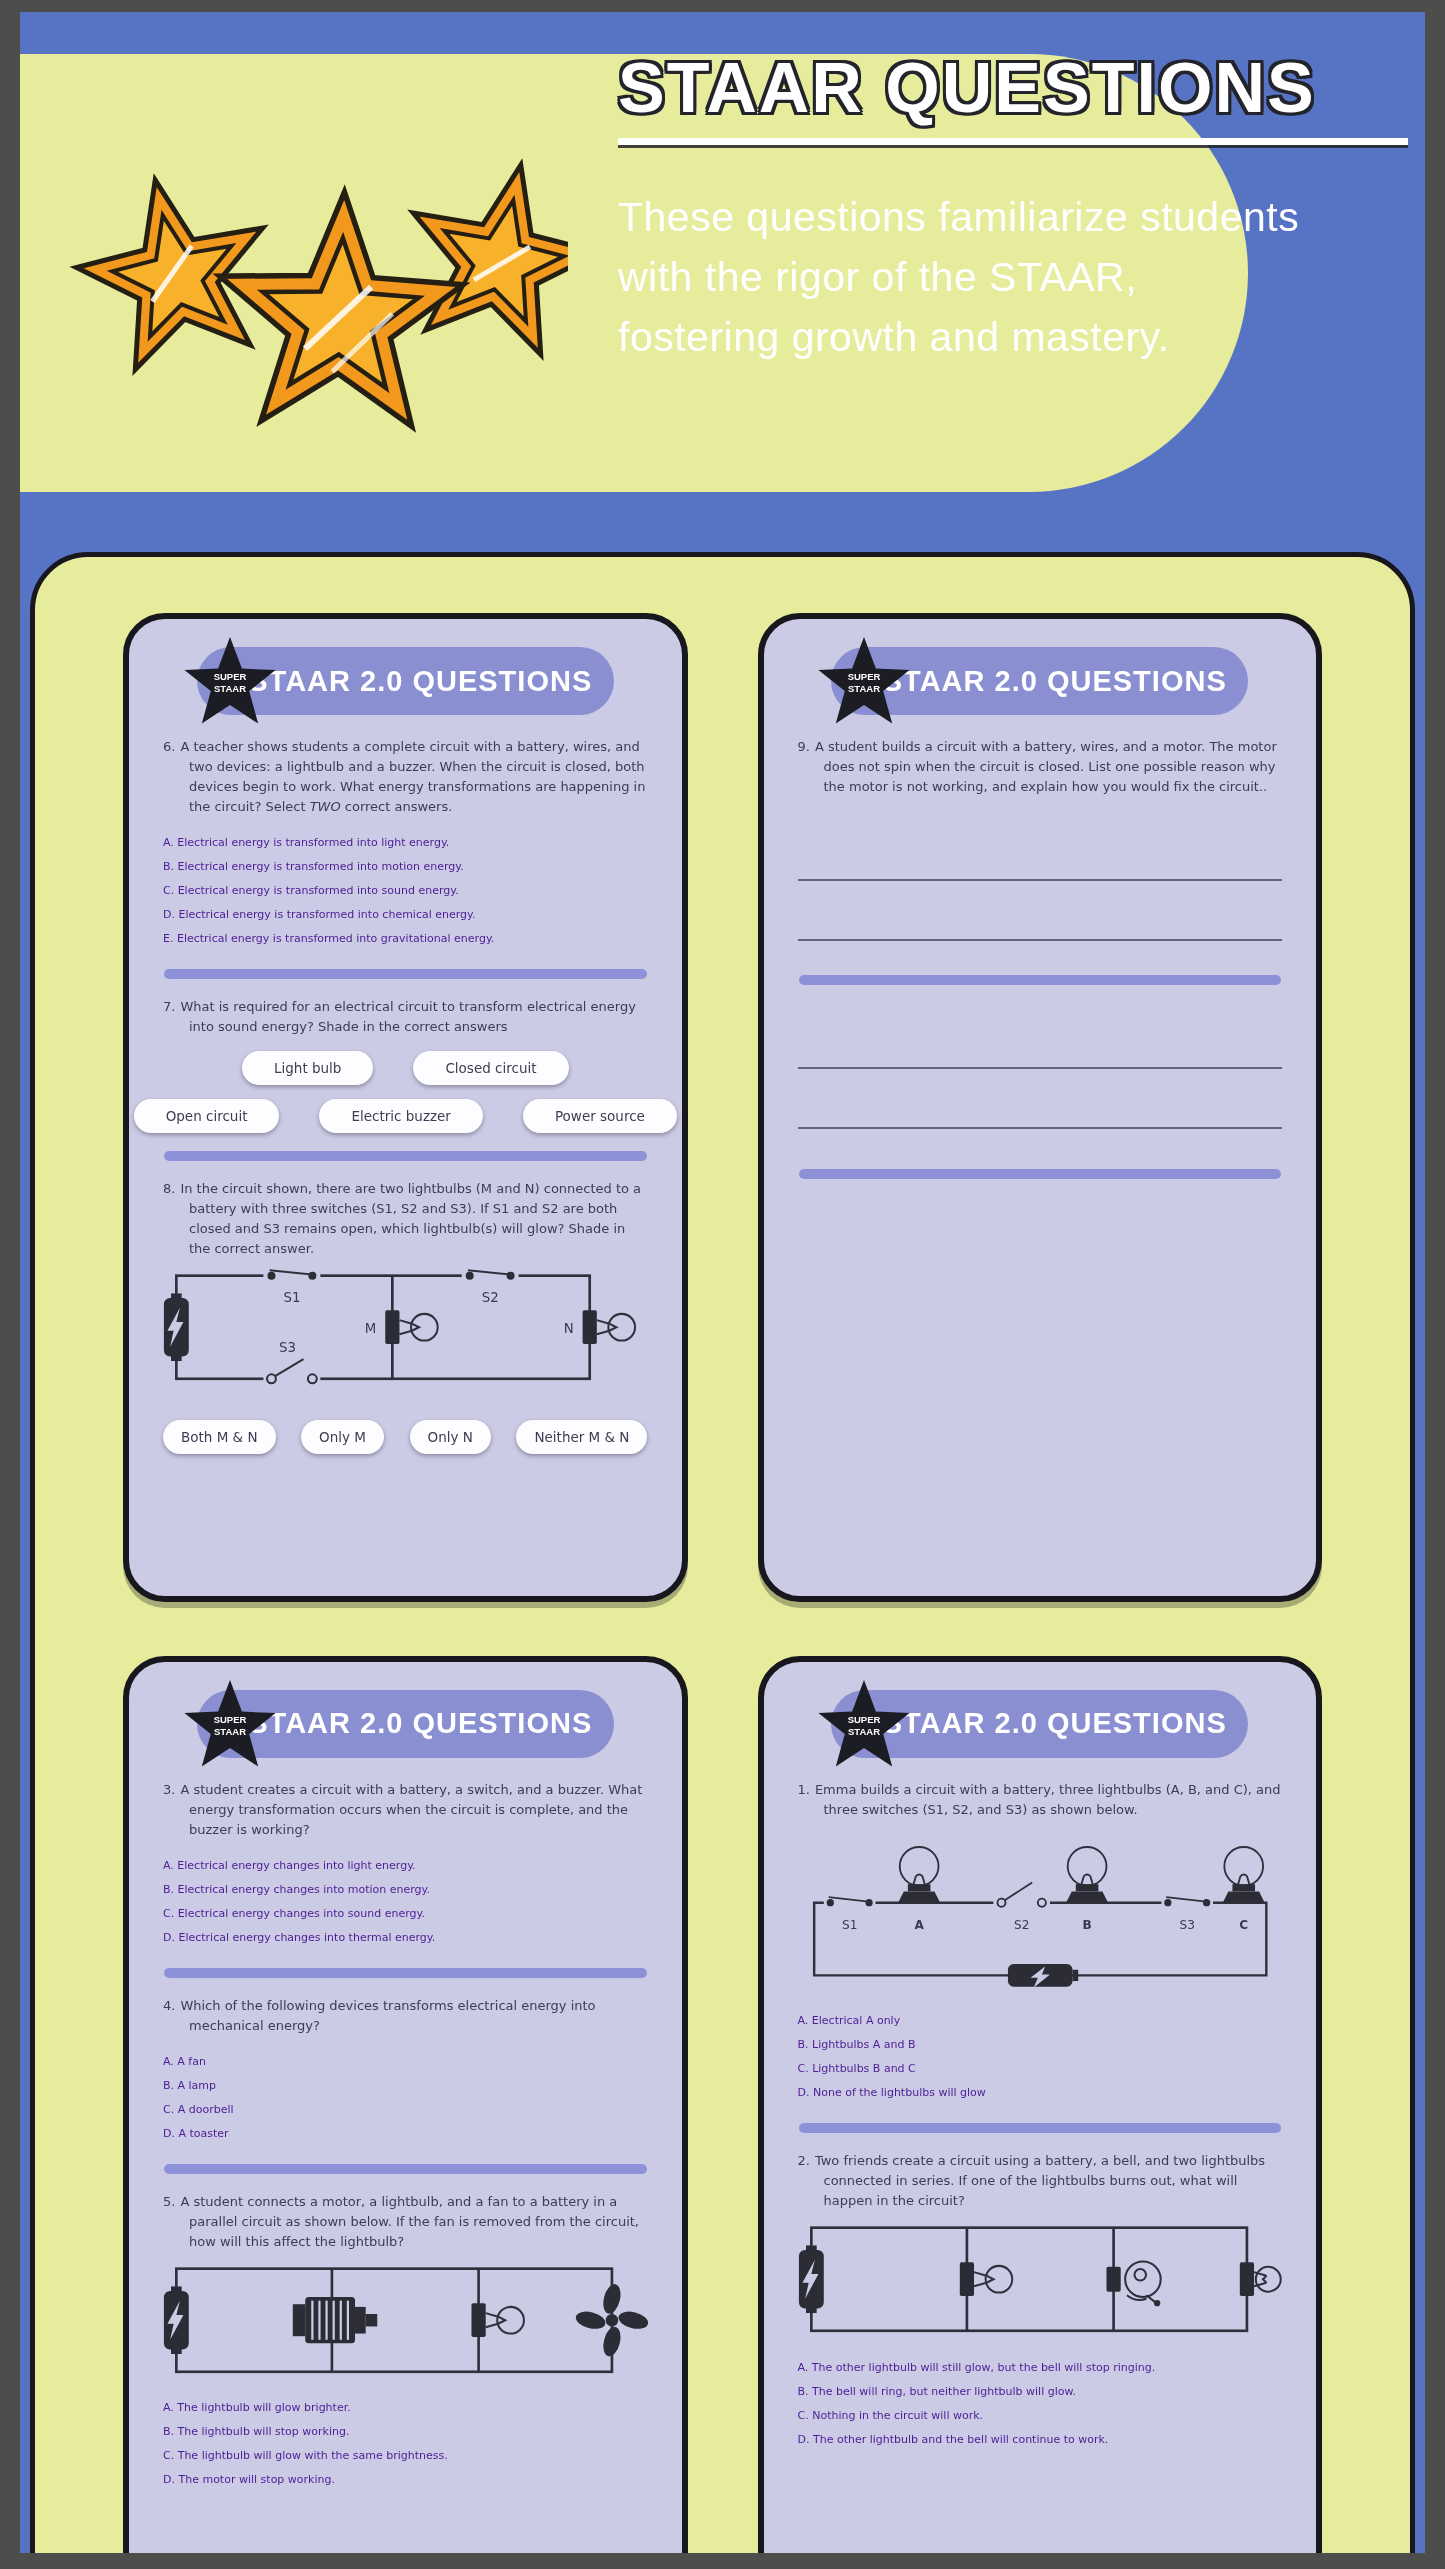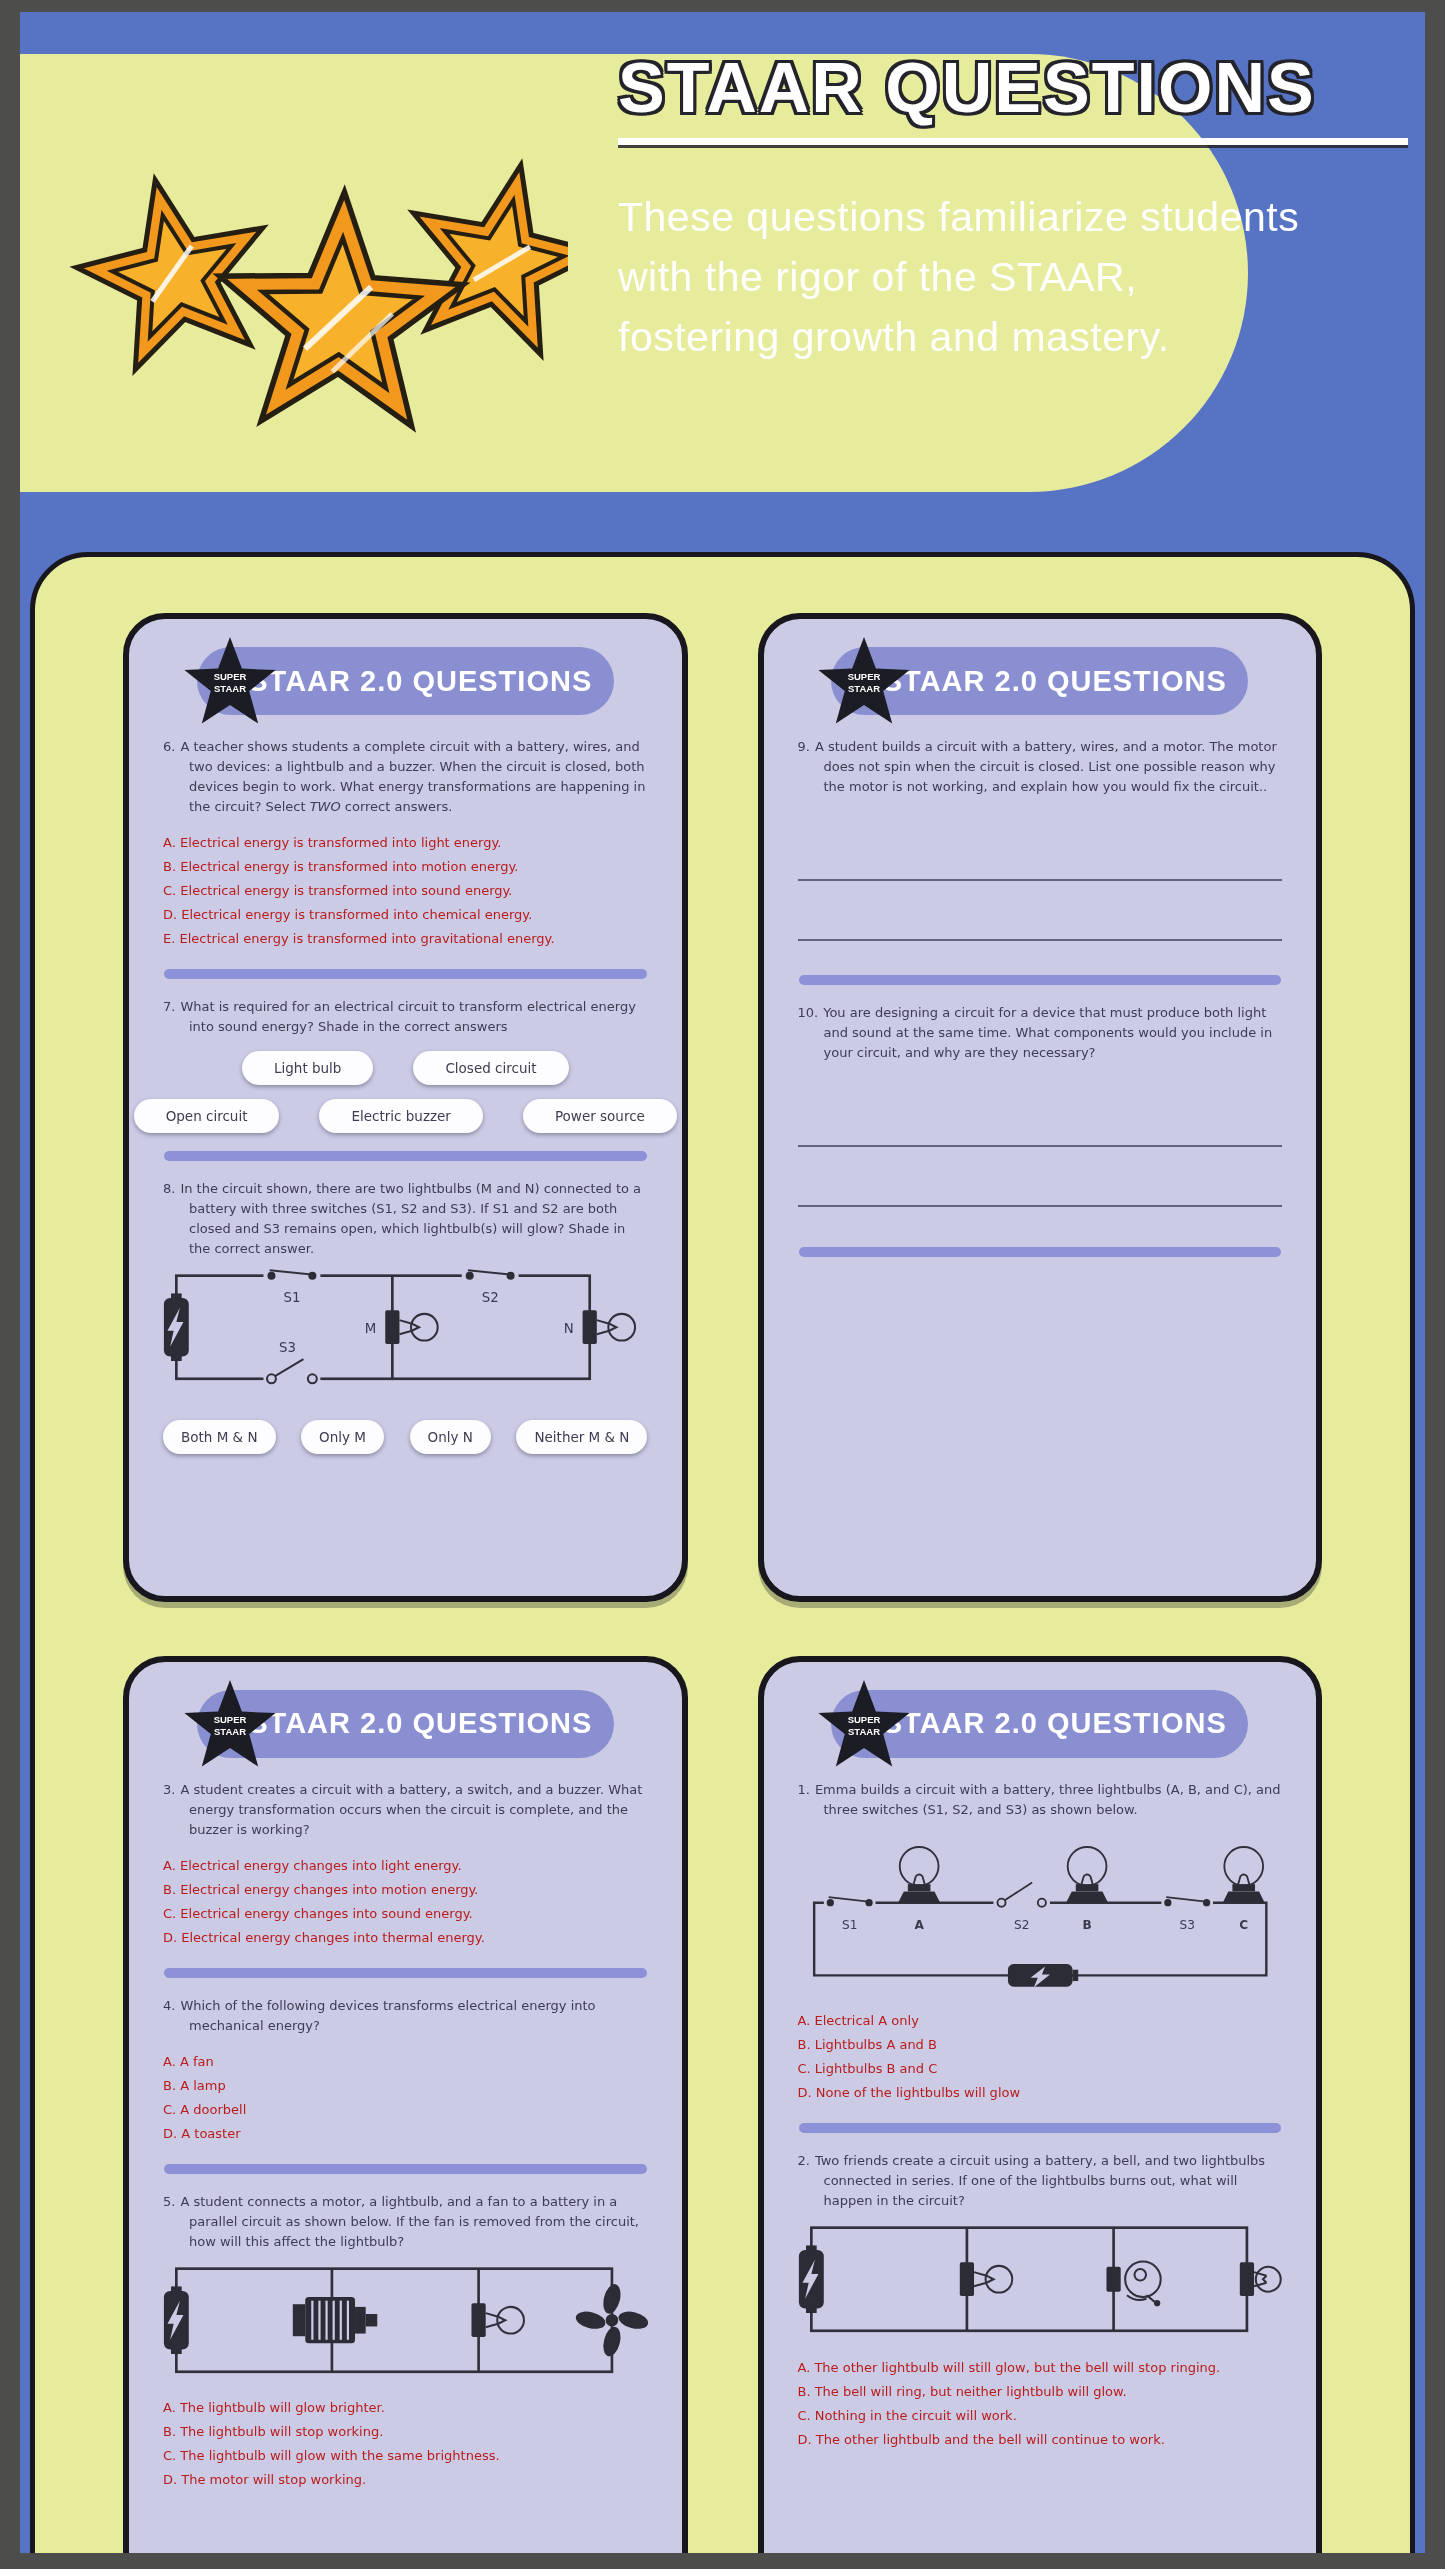--- a/index.html
+++ b/index.html
@@ -25,21 +25,21 @@
   .badge{position:relative;width:86%;height:68px;margin:6px auto 22px;background:#8a8fd2;border-radius:40px;display:flex;align-items:center;justify-content:center;}
   .badge-label{color:#fff;font-family:"Liberation Sans",sans-serif;font-weight:700;font-size:29px;letter-spacing:1px;padding-left:30px;white-space:nowrap;}
   .badge-star{position:absolute;left:-16px;top:-15px;width:98px;height:98px;}
 
   
   .q{margin:14px 0 6px;padding-left:26px;text-indent:-26px;font-size:13px;line-height:20px;color:#3d3d52;}
   .q .qnum{margin-right:5px;}
   .q .em{font-weight:400;font-style:italic;}
   .q.mid{text-indent:0;margin-top:10px;}
   .opts{margin:14px 0 4px;}
-  .opt{font-size:13px;line-height:24px;color:#b91c1c;padding-left:24px;text-indent:-24px;}
+  .opt{font-size:11px;line-height:24px;color:#4c1d95;padding-left:24px;text-indent:-24px;}
   .divider{height:10px;border-radius:6px;background:#8d92d8;margin:18px 1px;}
 
   
   .pillrow{display:flex;justify-content:center;gap:40px;margin:14px 0 6px;}
   .pillrow.spread{justify-content:space-between;gap:12px;margin-top:10px;}
   .pill{background:#fdfdff;border-radius:24px;padding:9px 32px;font-size:13.5px;color:#3d3d52;box-shadow:0 2px 4px rgba(40,40,60,.4);white-space:nowrap;}
   .pillrow.spread .pill{padding:9px 18px;margin-top:21px;}
 
   
   .wline{height:46px;border-bottom:2px solid rgba(64,64,90,.75);}
@@ -190,21 +190,20 @@
             <text x="49" y="60" text-anchor="middle" font-size="9.5" font-weight="700" fill="#fff" font-family="Liberation Sans,sans-serif">STAAR</text>
           </svg>
           <span class="badge-label">STAAR 2.0 QUESTIONS</span>
         </div>
 
         <p class="q"><span class="qnum">9.</span><span>A student builds a circuit with a battery, wires, and a motor. The motor does not spin when the circuit is closed. List one possible reason why the motor is not working, and explain how you would fix the circuit..</span></p>
         <div class="wline first"></div>
         <div class="wline gap"></div>
         <div class="divider" style="margin-top:34px;"></div>
 
-        <p class="q"><span class="qnum">10.</span><span>You are designing a circuit for a device that must produce both light and sound at the same time. What components would you include in your circuit, and why are they necessary?</span></p>
         <div class="wline first"></div>
         <div class="wline gap"></div>
         <div class="divider" style="margin-top:40px;"></div>
       </div>
 
       <div class="card">
         <div class="badge">
           <svg class="badge-star" viewBox="0 0 98 98">
             <polygon points="49,5 60.9,36.6 94.6,38.1 68.2,59.1 77.2,91.6 49,73 20.8,91.6 29.8,59.1 3.4,38.1 37.1,36.6" fill="#1c1c24"></polygon>
             <text x="49" y="48" text-anchor="middle" font-size="9.5" font-weight="700" fill="#fff" font-family="Liberation Sans,sans-serif">SUPER</text>

